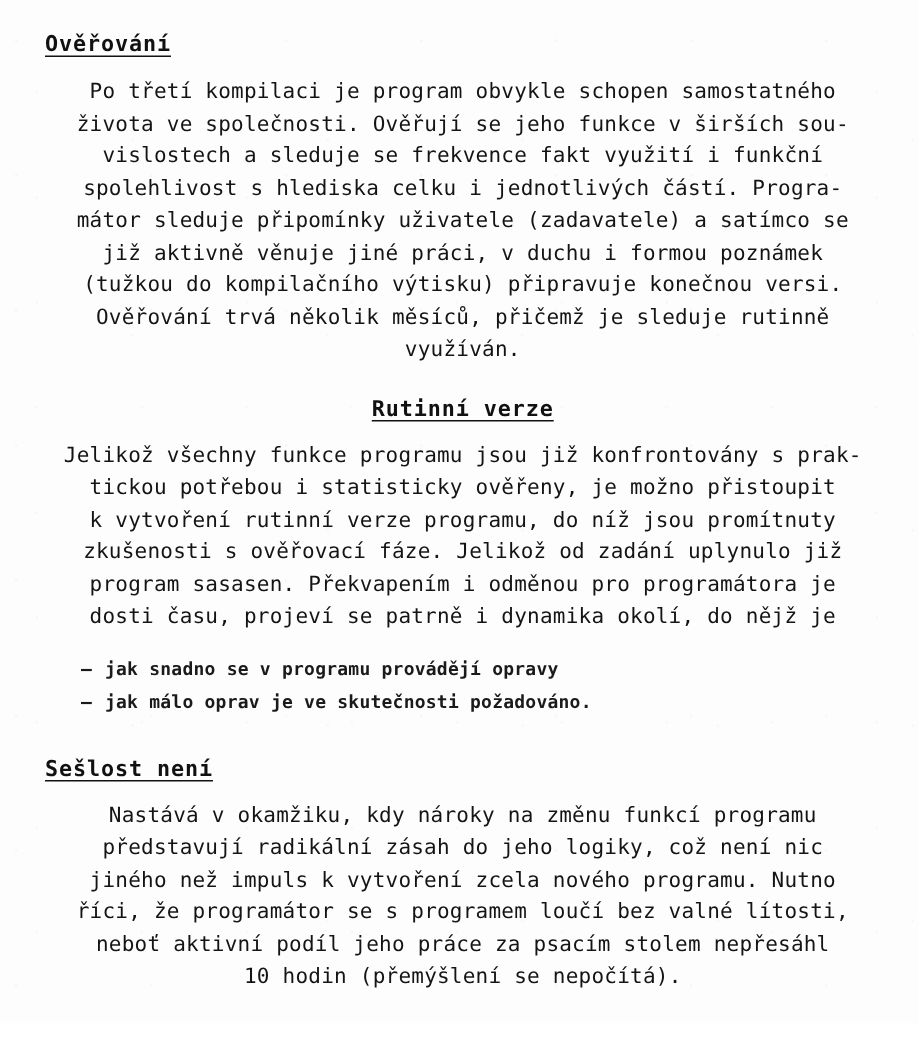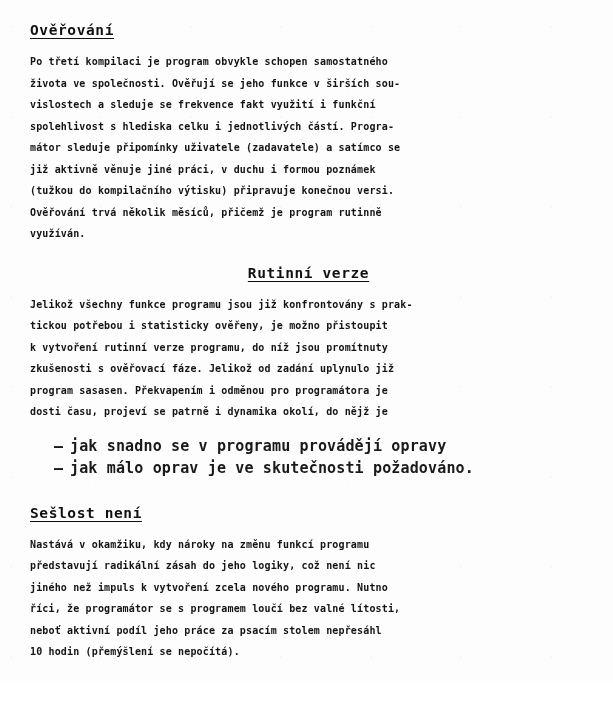--- a/index.html
+++ b/index.html
@@ -35,40 +35,40 @@
     font-size: 14.5px;
     font-weight: bold;
     letter-spacing: 0.6px;
     text-decoration: underline;
     text-underline-offset: 3px;
     margin: 0 0 11px 0;
     color: #111;
     filter: blur(0.18px);
   }
   .para {
-    font-size: 10px;
+    font-size: 14px;
     line-height: 21.5px;
-    font-weight: bold;
+    font-weight: normal;
     letter-spacing: 0.15px;
     margin: 0;
     color: #141414;
-    text-align: left;
+    text-align: center;
     filter: blur(0.2px);
   }
   .para .ln {
     display: block;
     white-space: pre;
   }
   .bullets {
     margin: 12px 0 0 0;
     padding: 0;
     list-style: none;
   }
   .bullets li {
-    font-size: 15px;
+    font-size: 12px;
     line-height: 22px;
     font-weight: bold;
     letter-spacing: 0.15px;
     padding-left: 40px;
     white-space: pre;
     filter: blur(0.2px);
   }
   .bullets li::before {
     content: "\2013";
     position: absolute;
@@ -89,21 +89,21 @@
   <div class="section" id="s1">
     <div class="heading">Ověřování</div>
     <div class="para">
       <span class="ln">Po třetí kompilaci je program obvykle schopen samostatného</span>
       <span class="ln">života ve společnosti. Ověřují se jeho funkce v širších sou-</span>
       <span class="ln">vislostech a sleduje se frekvence fakt využití i funkční</span>
       <span class="ln">spolehlivost s hlediska celku i jednotlivých částí. Progra-</span>
       <span class="ln">mátor sleduje připomínky uživatele (zadavatele) a satímco se</span>
       <span class="ln">již aktivně věnuje jiné práci, v duchu i formou poznámek</span>
       <span class="ln">(tužkou do kompilačního výtisku) připravuje konečnou versi.</span>
-      <span class="ln">Ověřování trvá několik měsíců, přičemž je program rutinně</span>
+      <span class="ln">Ověřování trvá několik měsíců, přičemž je sleduje rutinně</span>
       <span class="ln">využíván.</span>
     </div>
   </div>
 
   <div class="section" id="s2">
     <div class="heading">Rutinní verze</div>
     <div class="para">
       <span class="ln">Jelikož všechny funkce programu jsou již konfrontovány s prak-</span>
       <span class="ln">tickou potřebou i statisticky ověřeny, je možno přistoupit</span>
       <span class="ln">k vytvoření rutinní verze programu, do níž jsou promítnuty</span>

